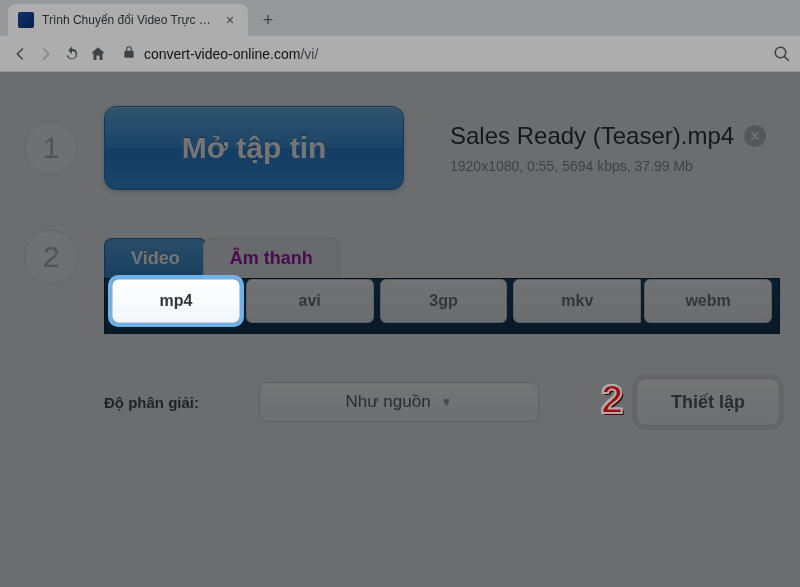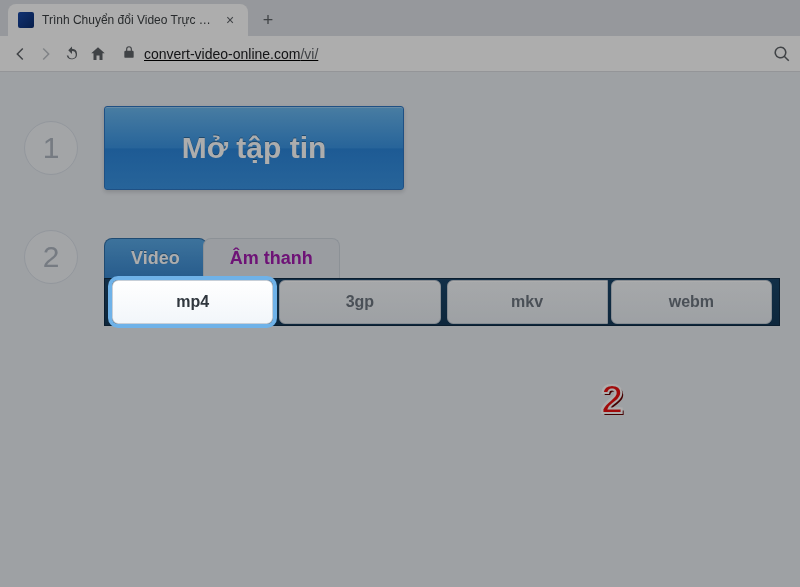--- a/index.html
+++ b/index.html
@@ -7,54 +7,54 @@
 
   
   .browser { width:800px; height:587px; background:#dee1e6; position:relative; }
   .tab-strip { height:36px; background:#dee1e6; display:flex; align-items:flex-end; padding-left:8px; }
   .tab { height:32px; background:#fff; border-radius:8px 8px 0 0; display:flex; align-items:center; padding:0 10px; gap:8px; min-width:230px; max-width:240px; position:relative; }
   .tab .favicon { width:16px; height:16px; background:linear-gradient(135deg,#1a4aa8,#0b2d6f); border-radius:2px; flex:0 0 16px; }
   .tab .title { font-size:12px; color:#3c4043; white-space:nowrap; overflow:hidden; text-overflow:ellipsis; flex:1; }
   .tab .close { font-size:14px; color:#5f6368; width:16px; text-align:center; cursor:pointer; }
   .new-tab { width:28px; height:28px; display:flex; align-items:center; justify-content:center; color:#5f6368; font-size:18px; cursor:pointer; margin-left:6px; margin-bottom:2px; }
 
-  .toolbar { height:36px; background:#fff; display:flex; align-items:center; padding:0 8px; gap:2px; border-bottom:1px solid #dadce0;text-decoration:underline; }
+  .toolbar { height:36px; background:#fff; display:flex; align-items:center; padding:0 8px; gap:2px; border-bottom:1px solid #dadce0; }
   .nav-btn { width:24px; height:24px; display:flex; align-items:center; justify-content:center; color:#5f6368; cursor:pointer; }
   .nav-btn.disabled { color:#bdc1c6; cursor:default; }
   .nav-btn svg { width:18px; height:18px; }
   .url-bar { flex:1; display:flex; align-items:center; gap:8px; font-size:14px; color:#5f6368; padding-left:10px; }
   .lock { color:#5f6368; }
   .url-domain { color:#202124; }
   .url-path { color:#5f6368; }
   .right-icons { display:flex; gap:14px; align-items:center; }
   .right-icons .icon { width:20px; height:20px; color:#5f6368; display:flex; align-items:center; justify-content:center; cursor:pointer; }
 
   
   .page { position:absolute; left:0; right:0; top:72px; bottom:0; background:#e9edf2; overflow:hidden; }
 
   .section1 { padding:34px 20px 34px 20px; display:flex; align-items:center; gap:26px; }
   .step-num { width:54px; height:54px; border-radius:50%; background:#f0f3f7; border:1px solid #d9dfe7; color:#aeb6c0; font-size:30px; font-weight:300; display:flex; align-items:center; justify-content:center; flex:0 0 54px; margin-left:4px; }
 
-  .open-btn { flex:0 0 300px; height:84px; border-radius:3px; border:1px solid #2f77c3; background:linear-gradient(#6bb8ef,#3a94e3 50%,#2c86db 51%,#3a94e3); color:#fff; font-size:30px; font-weight:bold; display:flex; align-items:center; justify-content:center; text-shadow:0 -1px 0 rgba(0,0,0,.3); cursor:pointer; box-shadow:0 2px 4px rgba(0,0,0,.15), inset 0 1px 0 rgba(255,255,255,.3); }
+  .open-btn { flex:0 0 300px; height:84px; border-radius:12px; border:1px solid #2f77c3; background:linear-gradient(#6bb8ef,#3a94e3 50%,#2c86db 51%,#3a94e3); color:#fff; font-size:30px; font-weight:bold; display:flex; align-items:center; justify-content:center; text-shadow:0 -1px 0 rgba(0,0,0,.3); cursor:pointer; box-shadow:0 2px 4px rgba(0,0,0,.15), inset 0 1px 0 rgba(255,255,255,.3); }
 
   .file-info { flex:1; padding-left:20px; }
   .file-name-row { display:flex; align-items:center; gap:10px; }
   .file-name { font-size:24px; color:#31383f; }
   .remove-file { width:22px; height:22px; border-radius:50%; background:#b9c0c8; color:#fff; display:flex; align-items:center; justify-content:center; font-size:14px; cursor:pointer; }
   .file-meta { font-size:14px; color:#8a929b; margin-top:8px; }
 
   .section2 { padding:6px 20px 40px 20px; display:flex; align-items:flex-start; gap:26px; }
   .s2-body { flex:1; }
 
   .type-tabs { display:flex; align-items:flex-end; height:48px; position:relative; }
   .type-tab { height:40px; padding:12px 26px; font-size:18px; font-weight:bold; border-radius:8px 8px 0 0; display:flex; align-items:center; cursor:pointer; }
   .type-tab.active { background:linear-gradient(#5aa9e6,#3a88cf); color:#fff; text-shadow:0 -1px 0 rgba(0,0,0,.3); border:1px solid #2f6fa8; border-bottom:none; }
   .type-tab.inactive { background:#e3e8ee; color:#a21caf; margin-left:-4px; border:1px solid #cfd6de; border-bottom:none; }
 
-  .fmt-bar { height:48px; background:linear-gradient(#1b466a,#153a59); border:1px solid #0f2c44; display:flex; align-items:center; padding:0 4px; gap:0; }
+  .fmt-bar { height:56px; background:linear-gradient(#1b466a,#153a59); border:1px solid #0f2c44; display:flex; align-items:flex-start; padding:0 4px; gap:0; }
   .fmt-btn { flex:1; height:44px; margin:0 3px; border-radius:6px; background:linear-gradient(#f5f8fb,#e8edf2); border:1px solid #c7cfd8; color:#6e7680; font-size:16px; font-weight:bold; display:flex; align-items:center; justify-content:center; cursor:pointer; box-shadow:inset 0 1px 0 #fff; min-width:0; }
   .fmt-btn.selected { background:linear-gradient(#ffffff,#f2f6fa); color:#30373e; box-shadow:0 0 0 4px #6fb2e8, inset 0 1px 0 #fff; position:relative; z-index:2; }
   .fmt-btn.last { border-radius:6px 0 0 6px; margin-right:0; }
 
   .res-row { display:flex; align-items:center; gap:20px; margin-top:44px; }
   .res-label { font-size:15px; font-weight:bold; color:#4a5159; }
   .res-select { flex:0 0 280px; height:40px; border-radius:8px; background:linear-gradient(#fdfefe,#eef2f6); border:1px solid #cfd6de; display:flex; align-items:center; justify-content:center; gap:10px; cursor:pointer; margin-left:40px; }
   .res-select .main { font-size:17px; color:#5a626b; }
   .res-select .dim { font-size:14px; color:#9aa2ab; }
   .res-select .caret { color:#9aa2ab; font-size:12px; }
@@ -119,36 +119,57 @@
           </svg>
       </div>
     </div>
   </div>
 
   <div class="page">
 
     <div class="section1">
       <div class="step-num">1</div>
       <div class="open-btn">Mở tập tin</div>
+      <div class="file-info">
+        <div class="file-name-row">
+          <div class="file-name">Sales Ready (Teaser).mp4</div>
+          <div class="remove-file">
+            <svg width="12" height="12" viewBox="0 0 24 24">
+                <path fill="#fff" d="M18 6L6 18M6 6l12 12" stroke="#fff" stroke-width="3" stroke-linecap="round"></path>
+              </svg>
+          </div>
+        </div>
+        <div class="file-meta">1920x1080, 0:55, 5694 kbps, 37.99 Mb</div>
+      </div>
     </div>
 
     <div class="section2">
       <div class="step-num">2</div>
       <div class="s2-body">
         <div class="type-tabs">
           <div class="type-tab active">Video</div>
           <div class="type-tab inactive">Âm thanh</div>
         </div>
         <div class="fmt-bar">
           <div class="fmt-btn selected">mp4</div>
+          <div class="fmt-btn">avi</div>
           <div class="fmt-btn">3gp</div>
           <div class="fmt-btn last">mkv</div>
           <div class="fmt-btn">webm</div>
         </div>
 
+        <div class="res-row">
+          <div class="res-label">Độ phân giải:</div>
+          <div class="res-select">
+            <span class="main">Như nguồn</span>
+            <span class="dim">1920x1080</span>
+            <span class="caret">▼</span>
+          </div>
+          <div class="settings-btn">Thiết lập</div>
+        </div>
       </div>
     </div>
 
     <div class="callout" style="left:220px; top:205px;">1</div>
     <div class="callout" style="left:601px; top:305px;">2</div>
 
   </div>
 
   <div class="dim"></div>
 </div>

